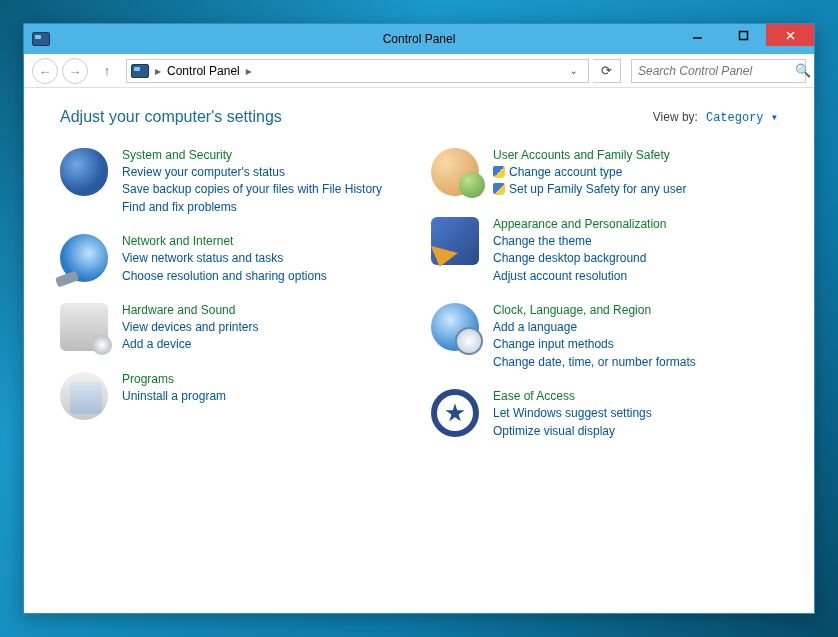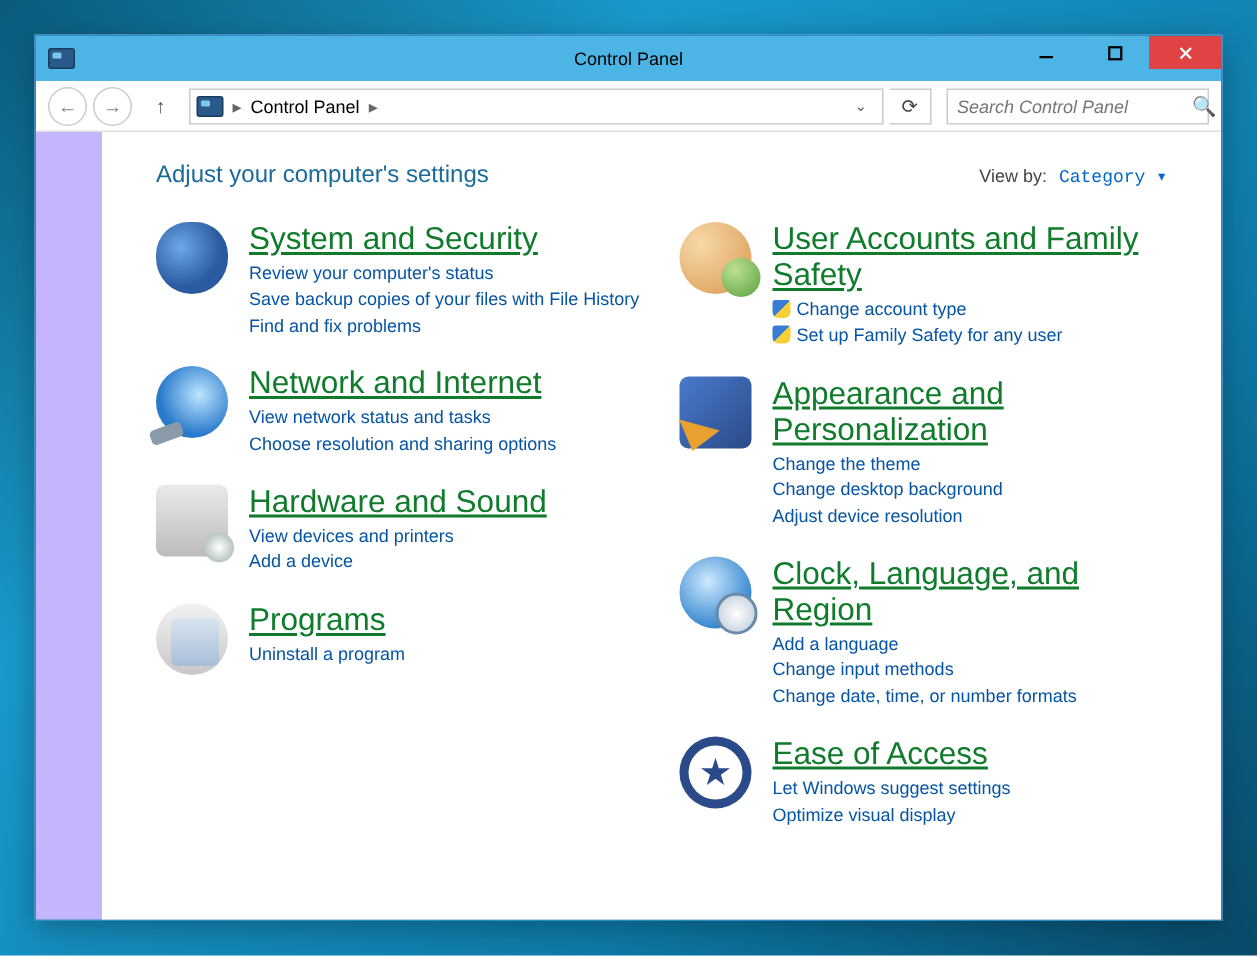--- a/index.html
+++ b/index.html
@@ -10,21 +10,21 @@
     height: 637px;
     overflow: hidden;
     position: relative;
   }
   .window {
     position: absolute;
     left: 23px;
     top: 23px;
     width: 792px;
     height: 591px;
-    background: #c4b5fd;
+    background: #84cc16;
     border: 1px solid #2c8cc4;
     box-shadow: 0 4px 20px rgba(0,0,0,0.3);
     display: flex;
     flex-direction: column;
   }
   .titlebar {
     height: 30px;
     background: #4db4e6;
     display: flex;
     align-items: center;
@@ -172,21 +172,20 @@
   }
   .search-icon {
     color: #666;
     font-size: 13px;
   }
   .content {
     flex: 1;
     padding: 20px 36px 24px 36px;
     overflow: auto;
     background: #fff;
-    margin-left: 44px;
   }
   .topbar {
     display: flex;
     justify-content: space-between;
     align-items: center;
     margin-bottom: 22px;
   }
   .heading {
     font-size: 16px;
     color: #1a6b9a;
@@ -218,24 +217,23 @@
   }
   .caticon {
     width: 48px;
     height: 48px;
     flex-shrink: 0;
     background: #ddd;
     border-radius: 6px;
   }
   .catbody { flex:1; }
   .cathead {
-    font-size: 21px;
+    font-size: 12px;
     color: #0f7b2b;
     margin-bottom: 2px;
-    text-decoration: underline;
   }
   .catlink {
     display: block;
     font-size: 12px;
     color: #0654a4;
     line-height: 1.45;
     text-decoration: none;
   }
   .catlink.shield::before {
     content:"";
@@ -362,21 +360,21 @@
               <a class="catlink shield" href="#">Change account type</a>
               <a class="catlink shield" href="#">Set up Family Safety for any user</a>
             </div>
           </div>
           <div class="cat">
             <div class="caticon ic-appearance"></div>
             <div class="catbody">
               <div class="cathead">Appearance and Personalization</div>
               <a class="catlink" href="#">Change the theme</a>
               <a class="catlink" href="#">Change desktop background</a>
-              <a class="catlink" href="#">Adjust device resolution</a>
+              <a class="catlink" href="#">Adjust account resolution</a>
             </div>
           </div>
           <div class="cat">
             <div class="caticon ic-clock"></div>
             <div class="catbody">
               <div class="cathead">Clock, Language, and Region</div>
               <a class="catlink" href="#">Add a language</a>
               <a class="catlink" href="#">Change input methods</a>
               <a class="catlink" href="#">Change date, time, or number formats</a>
             </div>

